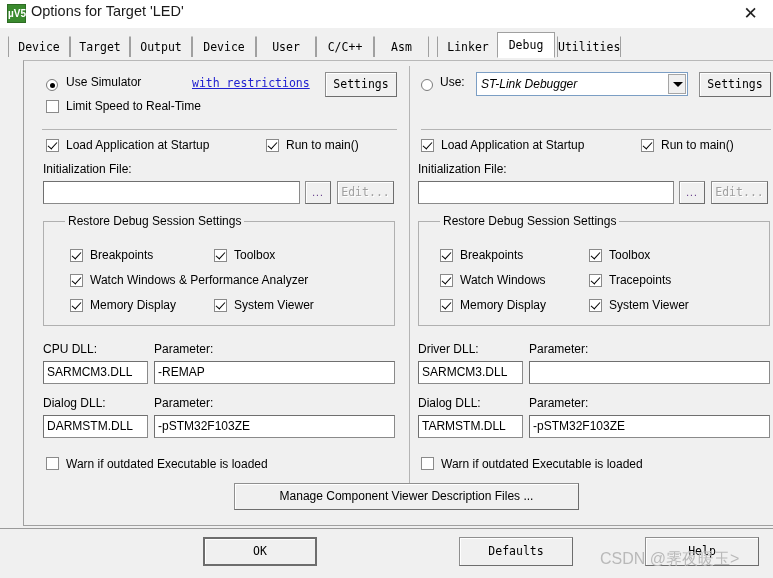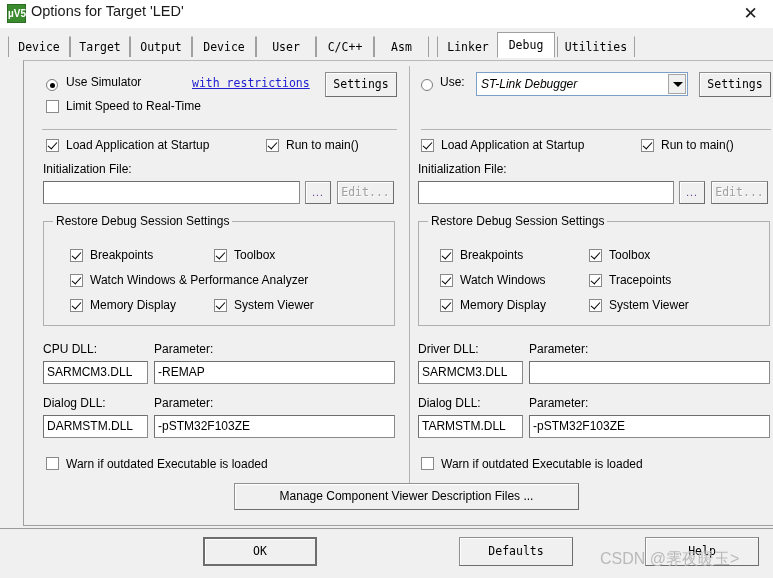--- a/index.html
+++ b/index.html
@@ -108,21 +108,21 @@
        background:#f0f0f0;border:1px solid #a5a5a5;box-sizing:border-box;}
   .combo .arrowbox::after{content:"";position:absolute;left:4px;top:7px;
        border-left:5px solid transparent;border-right:5px solid transparent;
        border-top:5px solid #000;}
   .link{position:absolute;color:#2020d0;text-decoration:underline;
         font-family:"DejaVu Sans Mono",monospace;font-size:11.5px;white-space:nowrap;margin-left:18px;}
   .group{position:absolute;border:1px solid #b0b0b0;box-sizing:border-box;
          background:transparent;}
   .group-title{position:absolute;background:#f0f0f0;padding:0 3px;
          font-size:12px;color:#000;white-space:nowrap;
-         font-family:"Liberation Sans",sans-serif;}
+         font-family:"Liberation Sans",sans-serif;margin-left:12px;}
   .dots{position:absolute;left:0;right:0;top:50%;margin-top:-2px;
         text-align:center;color:#5a2d82;font-size:10px;letter-spacing:1px;
         font-family:"Liberation Sans",sans-serif;line-height:4px;}
   
   .footer{position:absolute;left:0;top:528px;width:773px;height:50px;background:#f0f0f0;}
   .footer-sep{position:absolute;left:0;top:0;width:773px;height:1px;background:#9a9a9a;}
   
   .watermark{position:absolute;left:600px;top:549px;
      font-size:16px;color:#b9b9b9;white-space:nowrap;
      font-family:"Liberation Sans",sans-serif;z-index:9;}
@@ -139,21 +139,21 @@
 <div class="tabstrip">
   <div class="tab" style="left:8px;width:62px;">Device</div>
   <div class="tab" style="left:70px;width:60px;">Target</div>
   <div class="tab" style="left:130px;width:62px;">Output</div>
   <div class="tab" style="left:192px;width:64px;">Device</div>
   <div class="tab" style="left:256px;width:60px;">User</div>
   <div class="tab" style="left:316px;width:58px;">C/C++</div>
   <div class="tab" style="left:374px;width:55px;">Asm</div>
   <div class="tab" style="left:437px;width:62px;">Linker</div>
   <div class="tab active" style="left:497px;width:58px;">Debug</div>
-  <div class="tab" style="left:557px;width:78px;">Utilities</div>
+  <div class="tab" style="left:557px;width:64px;">Utilities</div>
 </div>
 
 <div class="panel">
 
   <div class="vsep"></div>
   <div class="hsep" style="left:18px;top:68px;width:355px;"></div>
   <div class="hsep" style="left:397px;top:68px;width:350px;"></div>
 
   <div class="radio on" style="left:22px;top:18px;"></div>
   <div class="lbl" style="left:42px;top:14px;">Use Simulator</div>

